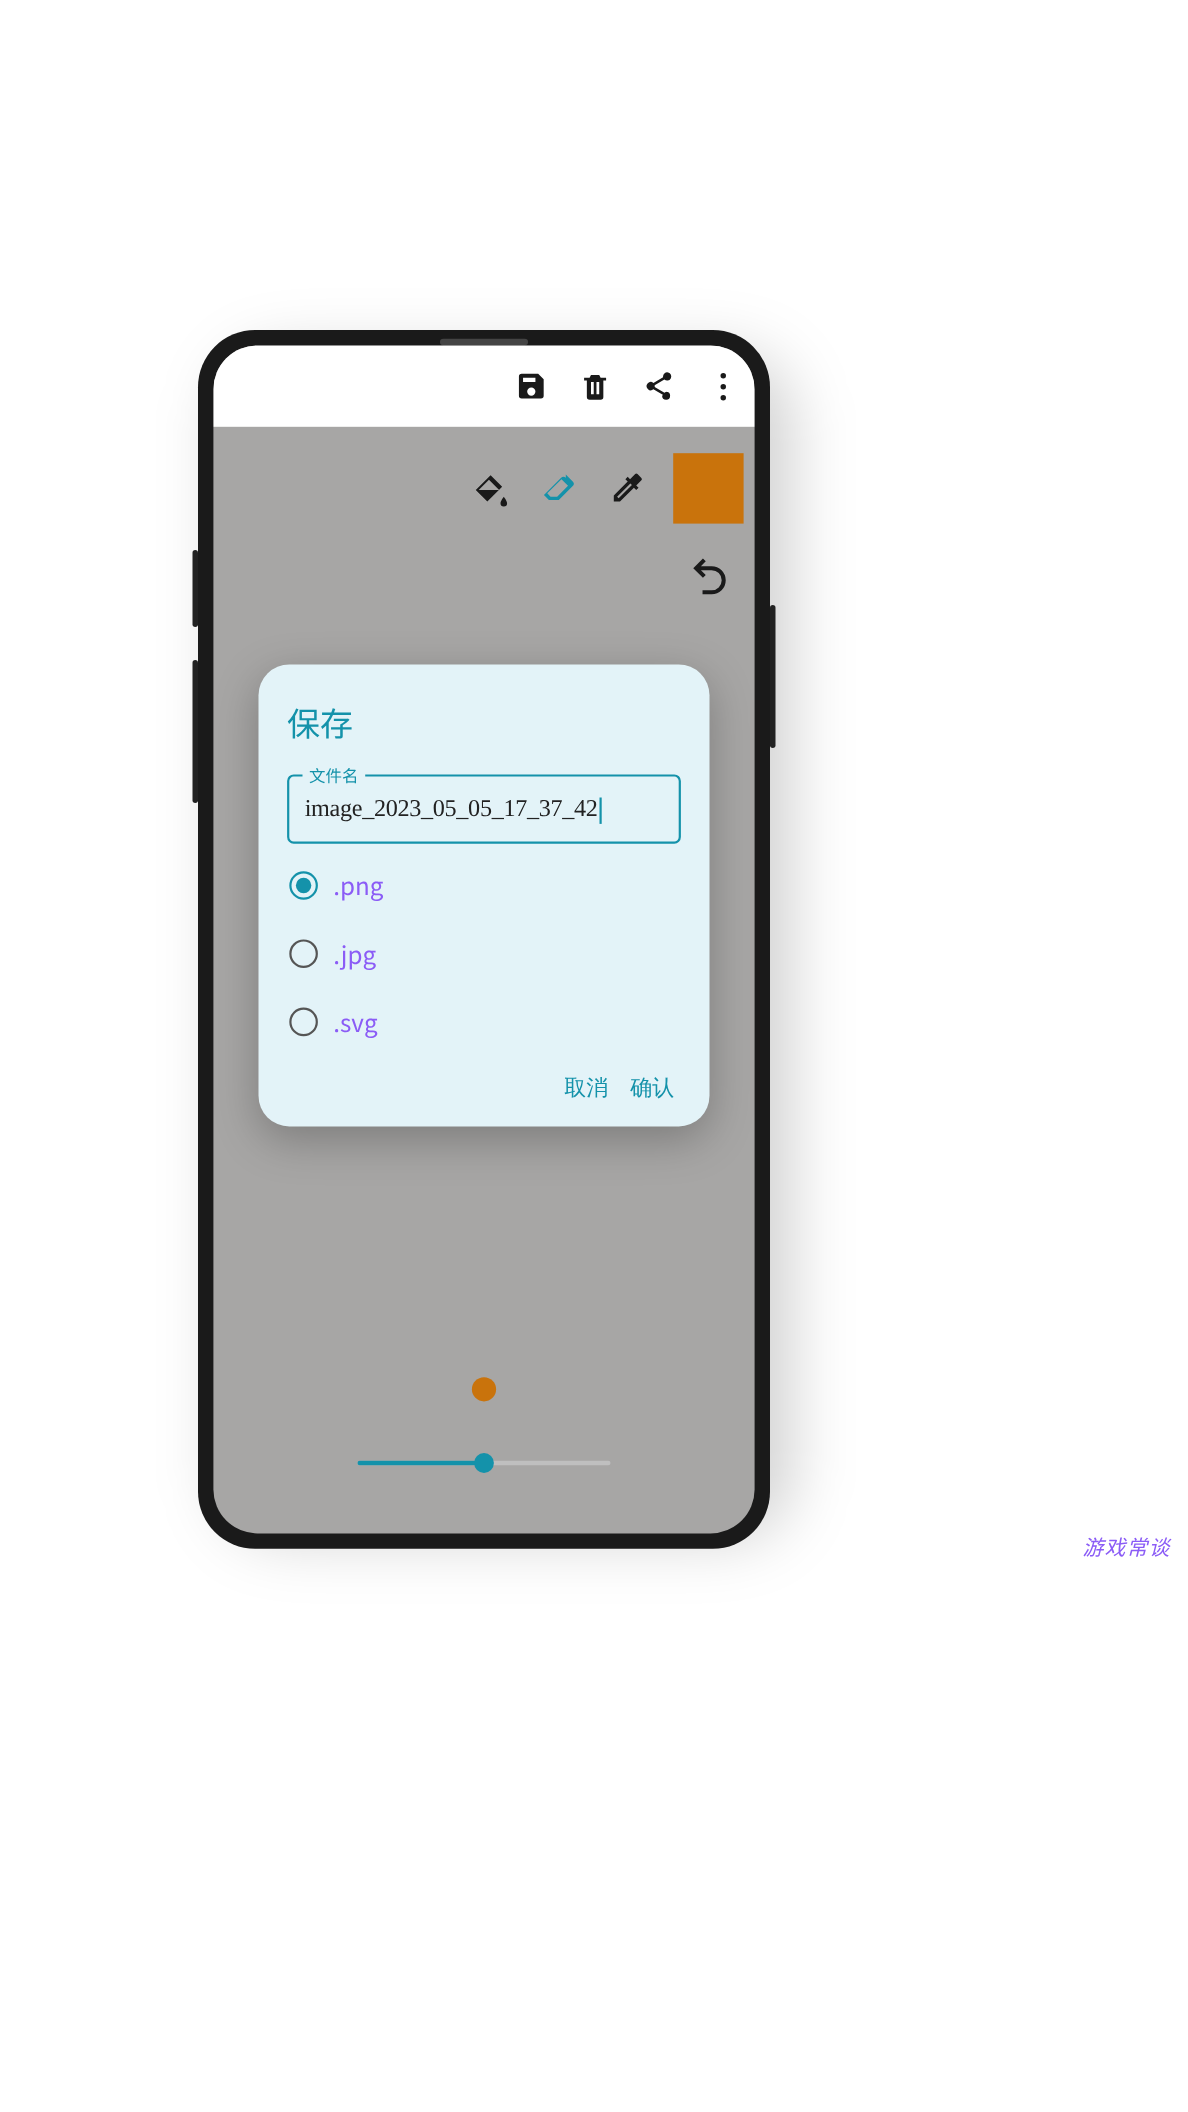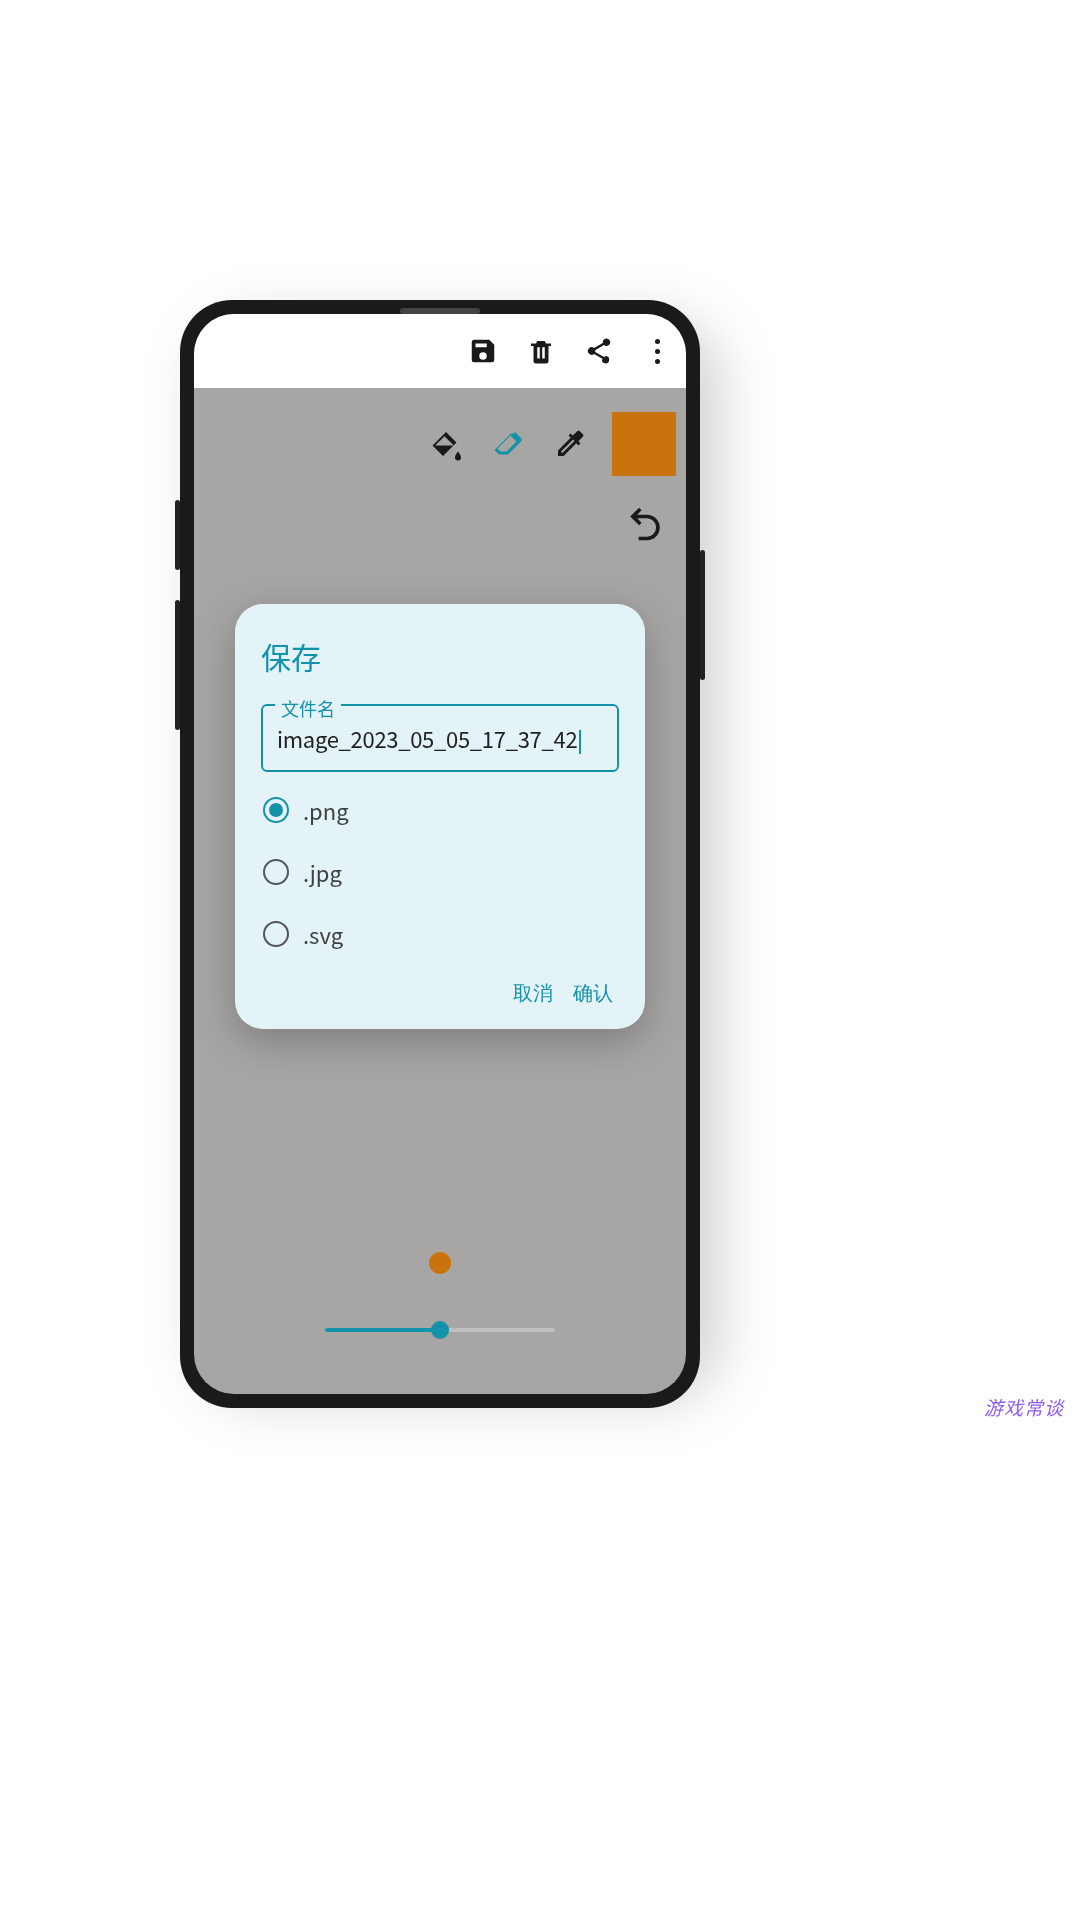--- a/index.html
+++ b/index.html
@@ -162,46 +162,47 @@
     border-radius: 6px;
     padding: 16px 14px;
     margin-bottom: 22px;
   }
   .field-label {
     position: absolute;
     top: -11px;
     left: 12px;
     background: #e3f3f8;
     padding: 0 6px;
-    font-size: 18px;
+    font-size: 15px;
     color: #1492aa;
   }
   .field-value {
     font-size: 22px;
     color: #222;
     white-space: nowrap;
     letter-spacing: -0.3px;
+    font-family: Liberation Serif, serif;
   }
   .caret {
     display:inline-block; width:2px; height:24px; background:#1492aa; vertical-align:middle; margin-left:2px;
   }
 
   .radio-group { display:flex; flex-direction:column; gap:30px; margin: 14px 0 30px 2px; }
   .radio-item { display:flex; align-items:center; gap:14px; }
   .radio {
     width:26px; height:26px; border-radius:50%;
     border: 2.5px solid #555;
     display:flex; align-items:center; justify-content:center;
     flex-shrink:0;
   }
   .radio.checked { border-color:#1492aa; }
   .radio.checked::after {
     content:""; width:14px; height:14px; background:#1492aa; border-radius:50%;
   }
-  .radio-label { font-size:22px; color:#404040; }
+  .radio-label { font-size:22px; color:#8b5cf6; }
 
   .dialog-actions {
     display:flex; justify-content:flex-end; gap:20px; padding-right:6px;
   }
   .dlg-btn { font-size:20px; color:#1492aa; font-weight:500; background:none; border:none; }
 
   .watermark {
     position:absolute;
     right: 16px;
     bottom: 500px;

